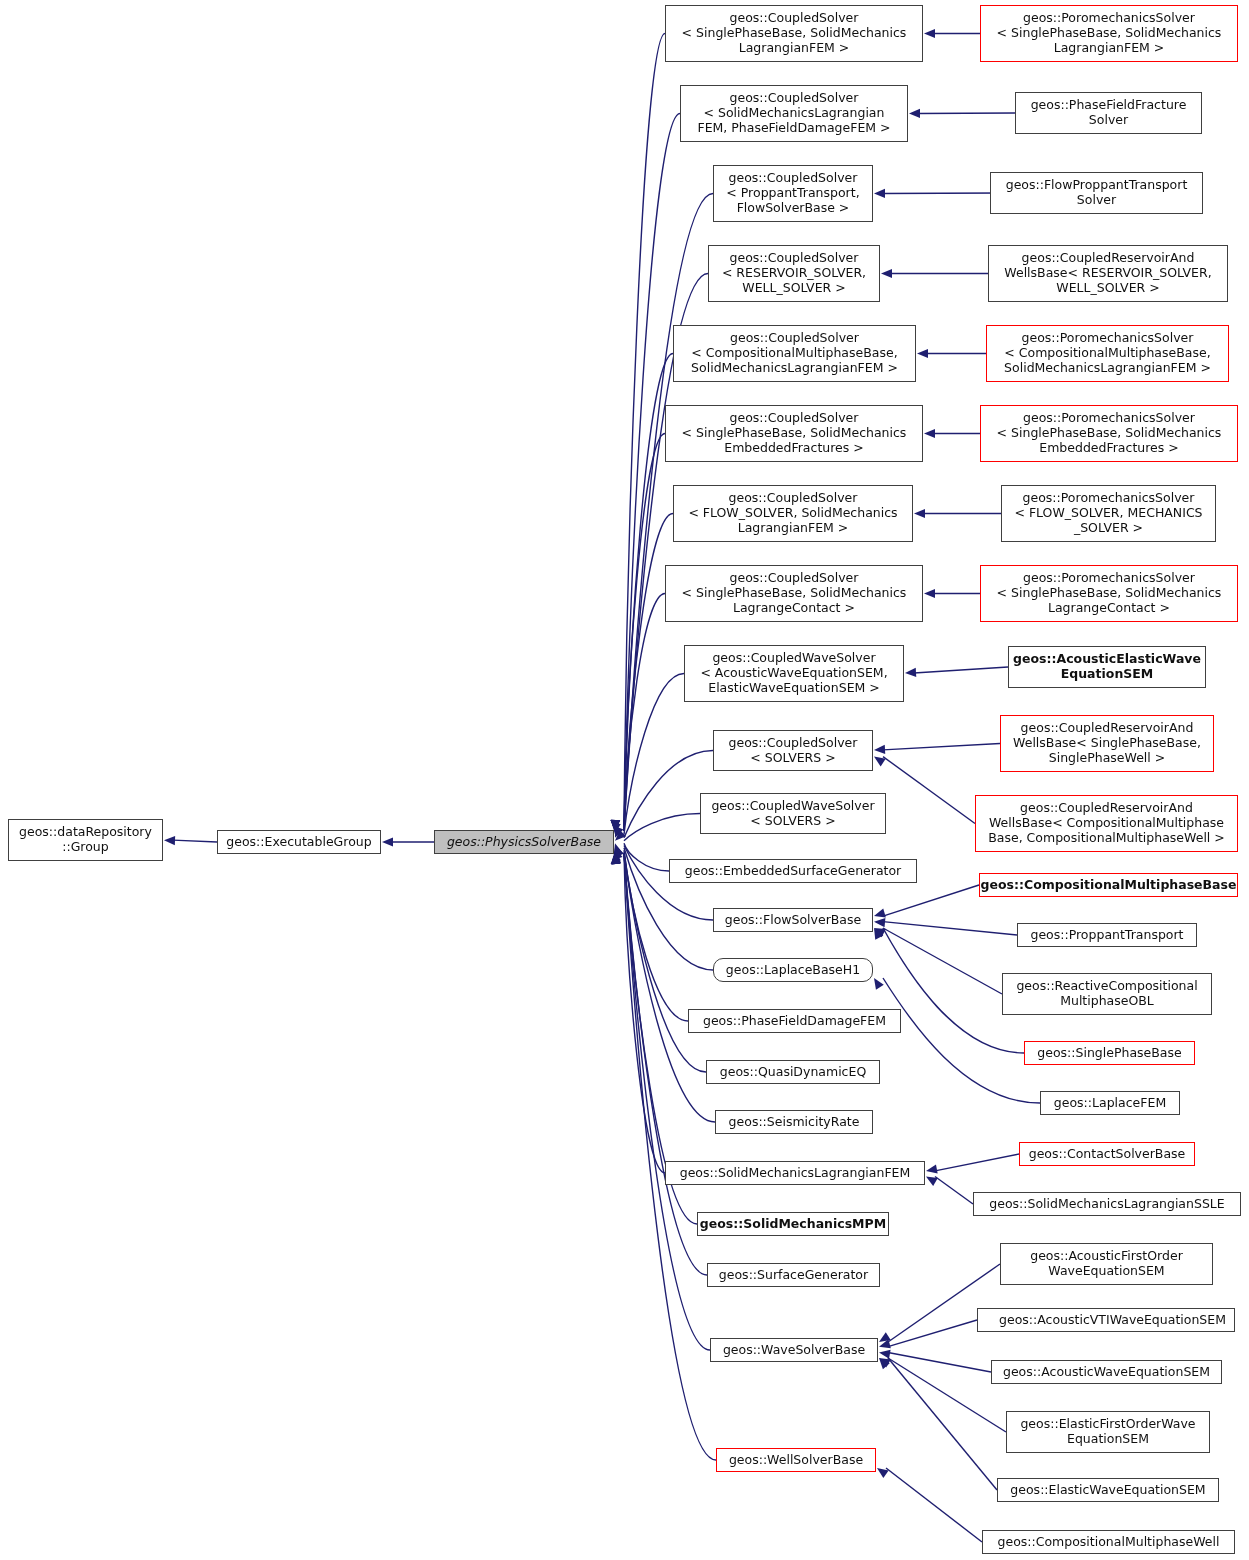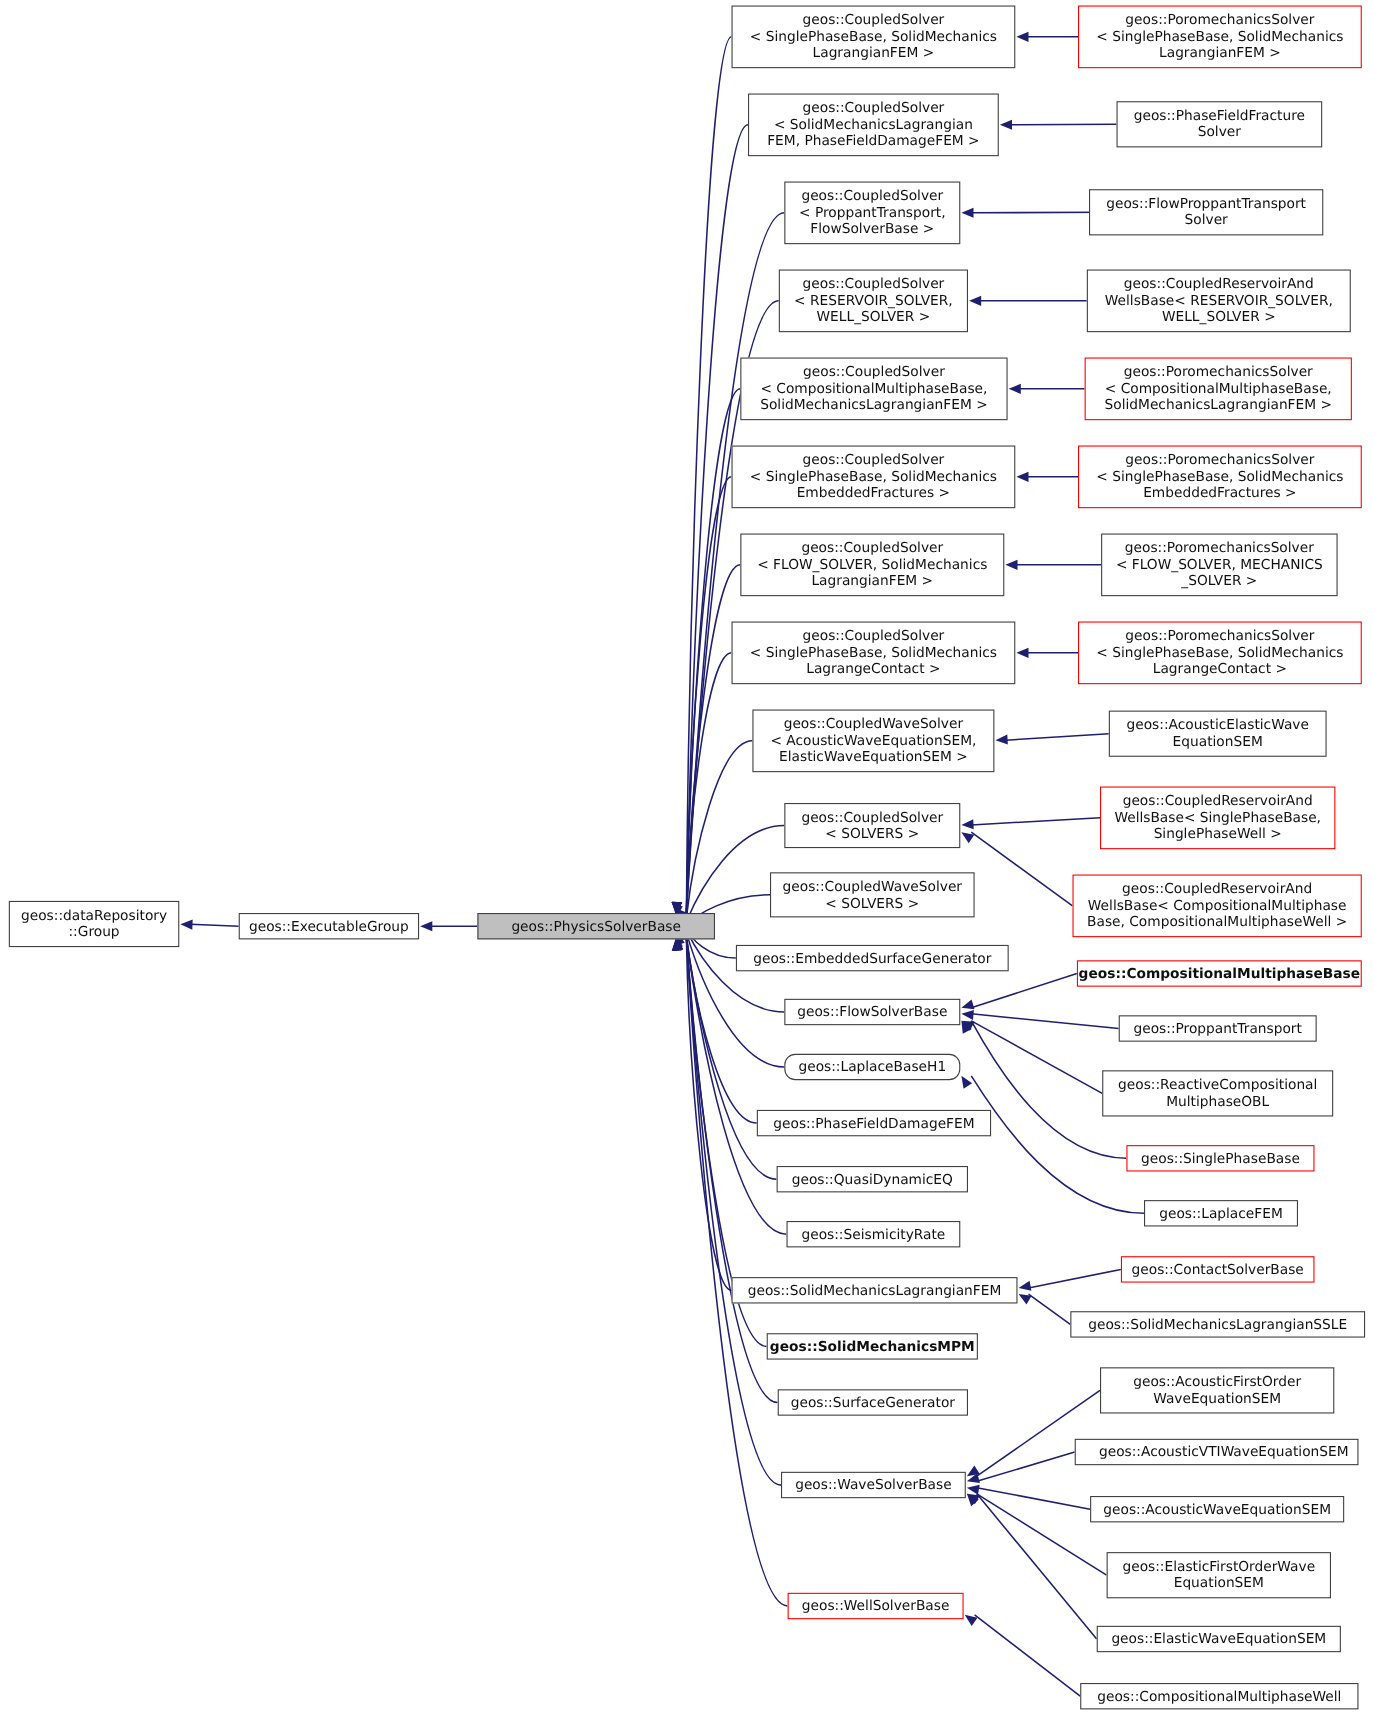--- a/index.html
+++ b/index.html
@@ -150,21 +150,21 @@
       <polygon points="879,1358 890.8201416714076,1359.5634100127143 886.1884204501032,1367.5124450817095" fill="#1f1f70"></polygon>
       <path d="M997,1490 L888,1358" fill="none" stroke="#1f1f70" stroke-width="1.4"></path>
       <polygon points="879,1358 889.7605793351436,1363.1351662458076 882.9016419298327,1369.2666405929792" fill="#1f1f70"></polygon>
       <path d="M982,1542 L886,1468" fill="none" stroke="#1f1f70" stroke-width="1.4"></path>
       <polygon points="877,1468 888.6413204490499,1470.5767534229205 883.3414602365896,1478.0968253460062" fill="#1f1f70"></polygon>
     </svg>
   <div id="nodes-layer">
       <div class="node" style="left: 8px; top: 819px; width: 155px; height: 42px;"><span class="node-label">geos::dataRepository
 ::Group</span></div>
       <div class="node" style="left: 217px; top: 830px; width: 164px; height: 24px;"><span class="node-label">geos::ExecutableGroup</span></div>
-      <div class="node current" style="left: 434px; top: 830px; width: 216px; height: 24px;"><span class="node-label">geos::PhysicsSolverBase</span></div>
+      <div class="node current" style="left: 434px; top: 830px; width: 180px; height: 24px; font-style: italic;"><span class="node-label">geos::PhysicsSolverBase</span></div>
       <div class="node" style="left: 665px; top: 5px; width: 258px; height: 57px;"><span class="node-label">geos::CoupledSolver
 &lt; SinglePhaseBase, SolidMechanics
 LagrangianFEM &gt;</span></div>
       <div class="node" style="left: 680px; top: 85px; width: 228px; height: 57px;"><span class="node-label">geos::CoupledSolver
 &lt; SolidMechanicsLagrangian
 FEM, PhaseFieldDamageFEM &gt;</span></div>
       <div class="node" style="left: 713px; top: 165px; width: 160px; height: 57px;"><span class="node-label">geos::CoupledSolver
 &lt; ProppantTransport,
 FlowSolverBase &gt;</span></div>
       <div class="node" style="left: 708px; top: 245px; width: 172px; height: 57px;"><span class="node-label">geos::CoupledSolver
@@ -215,21 +215,21 @@
 SolidMechanicsLagrangianFEM &gt;</span></div>
       <div class="node red" style="left: 980px; top: 405px; width: 258px; height: 57px;"><span class="node-label">geos::PoromechanicsSolver
 &lt; SinglePhaseBase, SolidMechanics
 EmbeddedFractures &gt;</span></div>
       <div class="node" style="left: 1001px; top: 485px; width: 215px; height: 57px;"><span class="node-label">geos::PoromechanicsSolver
 &lt; FLOW_SOLVER, MECHANICS
 _SOLVER &gt;</span></div>
       <div class="node red" style="left: 980px; top: 565px; width: 258px; height: 57px;"><span class="node-label">geos::PoromechanicsSolver
 &lt; SinglePhaseBase, SolidMechanics
 LagrangeContact &gt;</span></div>
-      <div class="node" style="left: 1008px; top: 646px; width: 198px; height: 42px;"><span class="node-label">geos::AcousticElasticWave
+      <div class="node" style="left: 1008px; top: 646px; width: 198px; height: 42px; font-weight: bold;"><span class="node-label">geos::AcousticElasticWave
 EquationSEM</span></div>
       <div class="node red" style="left: 1000px; top: 715px; width: 214px; height: 57px;"><span class="node-label">geos::CoupledReservoirAnd
 WellsBase&lt; SinglePhaseBase,
 SinglePhaseWell &gt;</span></div>
       <div class="node red" style="left: 975px; top: 795px; width: 263px; height: 57px;"><span class="node-label">geos::CoupledReservoirAnd
 WellsBase&lt; CompositionalMultiphase
 Base, CompositionalMultiphaseWell &gt;</span></div>
       <div class="node red" style="left: 979px; top: 873px; width: 259px; height: 24px; font-weight: bold;"><span class="node-label">geos::CompositionalMultiphaseBase</span></div>
       <div class="node" style="left: 1017px; top: 923px; width: 180px; height: 24px;"><span class="node-label">geos::ProppantTransport</span></div>
       <div class="node" style="left: 1002px; top: 973px; width: 210px; height: 42px;"><span class="node-label">geos::ReactiveCompositional

